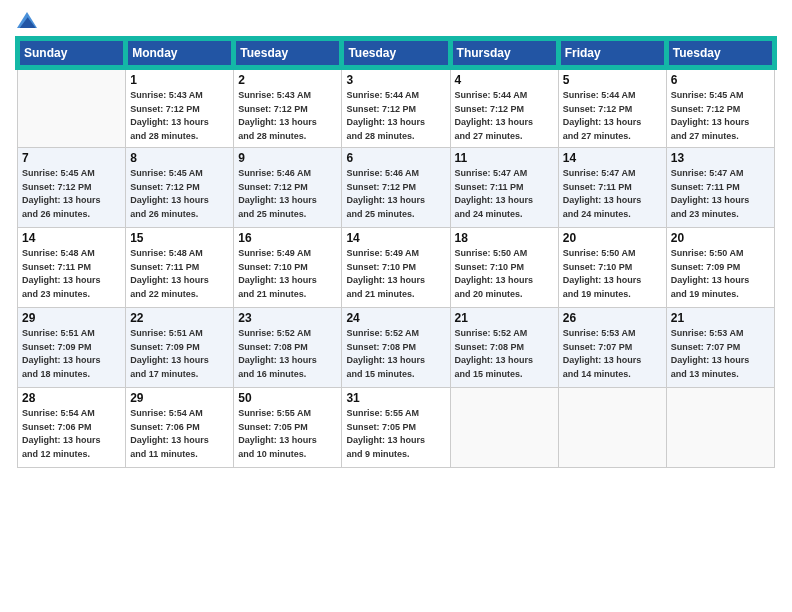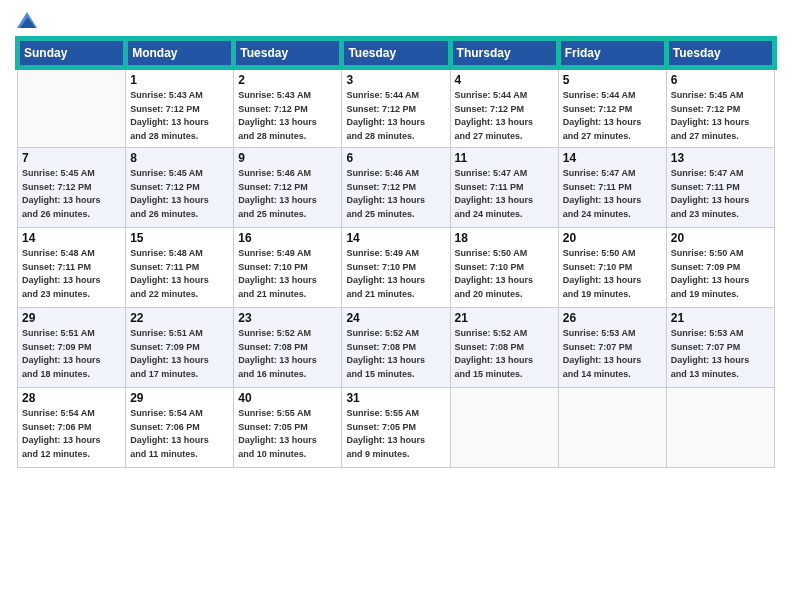--- a/index.html
+++ b/index.html
@@ -253,21 +253,21 @@
         <tr>
           <td>
             <span class="day-num">28</span>
             <div class="day-info">Sunrise: 5:54 AM<br>Sunset: 7:06 PM<br>Daylight: 13 hours<br>and 12 minutes.</div>
           </td>
           <td>
             <span class="day-num">29</span>
             <div class="day-info">Sunrise: 5:54 AM<br>Sunset: 7:06 PM<br>Daylight: 13 hours<br>and 11 minutes.</div>
           </td>
           <td>
-            <span class="day-num">40</span>
+            <span class="day-num">50</span>
             <div class="day-info">Sunrise: 5:55 AM<br>Sunset: 7:05 PM<br>Daylight: 13 hours<br>and 10 minutes.</div>
           </td>
           <td>
             <span class="day-num">31</span>
             <div class="day-info">Sunrise: 5:55 AM<br>Sunset: 7:05 PM<br>Daylight: 13 hours<br>and 9 minutes.</div>
           </td>
           <td class="empty-cell"></td>
           <td class="empty-cell"></td>
           <td class="empty-cell"></td>
         </tr>

